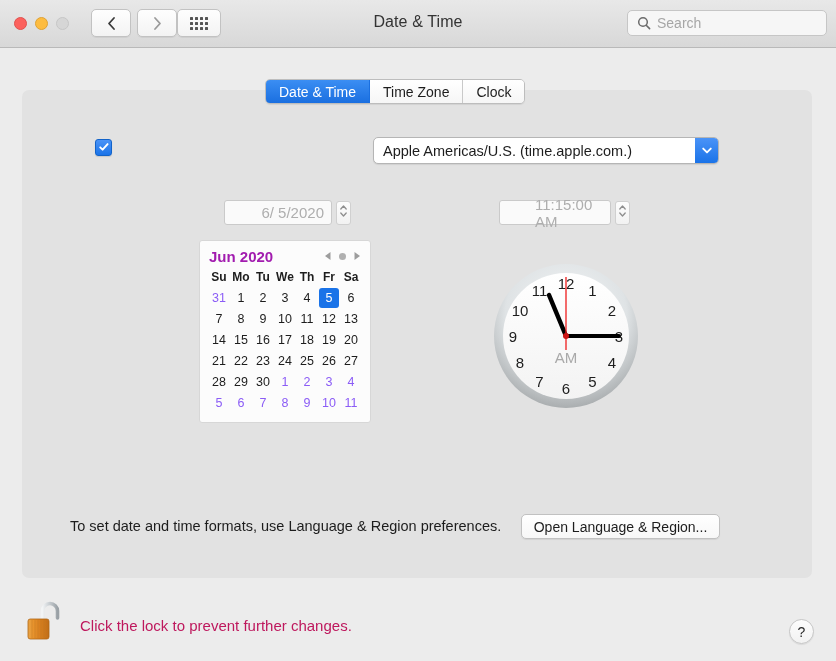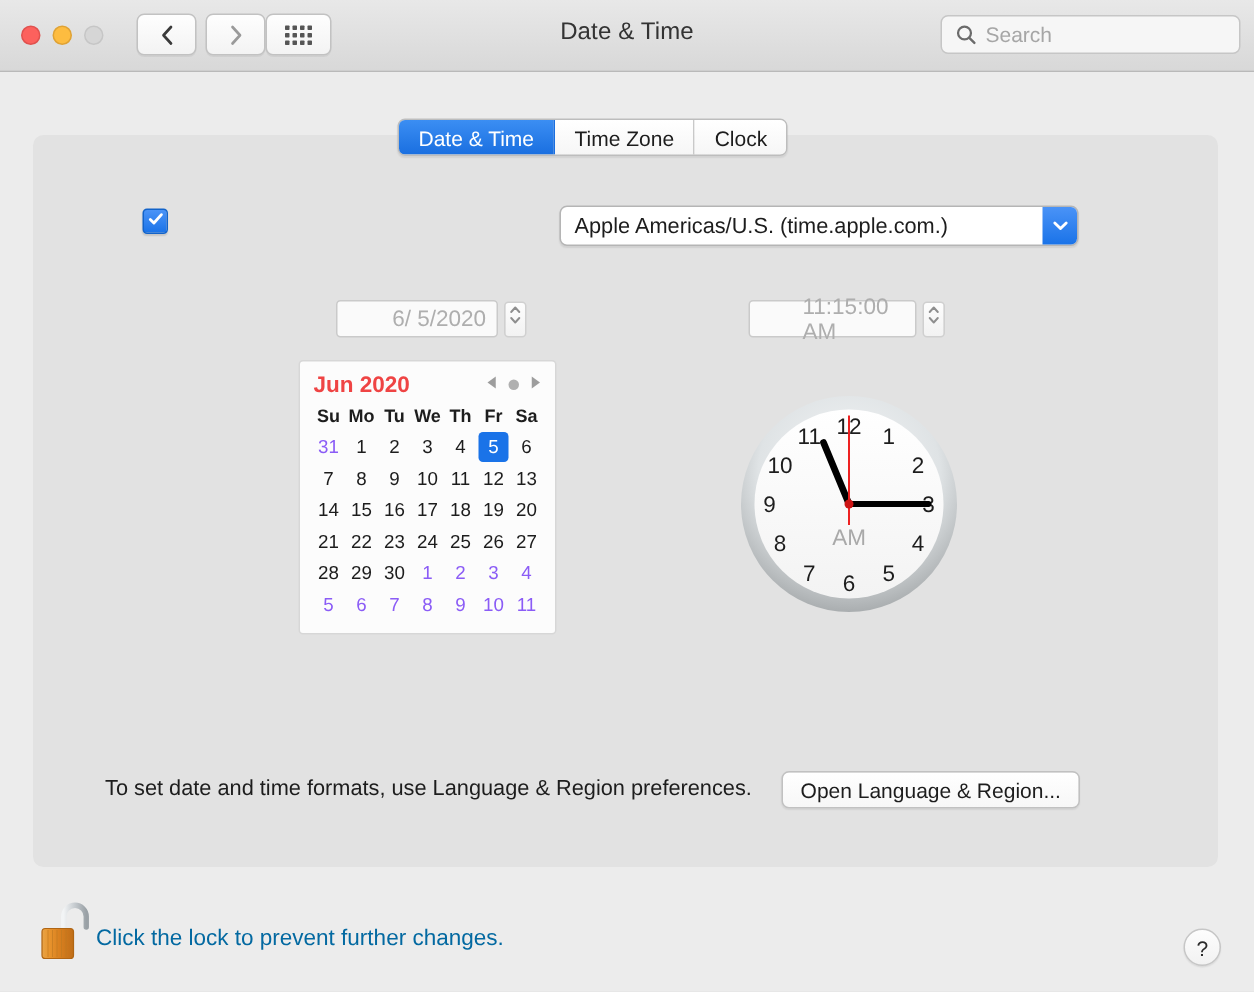--- a/index.html
+++ b/index.html
@@ -272,21 +272,21 @@
   .cal-head {
     display: flex;
     align-items: center;
     justify-content: space-between;
     margin-bottom: 3px;
     padding: 0 1px;
   }
   .cal-month {
     font-size: 15px;
     font-weight: bold;
-    color: #ef4444;
+    color: #a21caf;
     text-align: right;
   }
   .cal-nav {
     display: flex;
     align-items: center;
     gap: 7px;
   }
   .cal-nav .cn { display: block; }
   .cal-dot {
     width: 7px; height: 7px;
@@ -352,22 +352,23 @@
   }
 
   
   .lock-area {
     position: absolute;
     left: 26px; top: 600px;
     display: flex;
     align-items: center;
   }
   .lock-text {
+    margin-left: 16px;
     font-size: 15px;
-    color: #0369a1;
+    color: #be185d;
   }
   .help-btn {
     position: absolute;
     left: 789px; top: 619px;
     width: 25px; height: 25px;
     border-radius: 50%;
     background: linear-gradient(to bottom, #fdfdfd, #f2f2f2);
     border: 1px solid #c6c6c6;
     box-sizing: border-box;
     display: flex;

